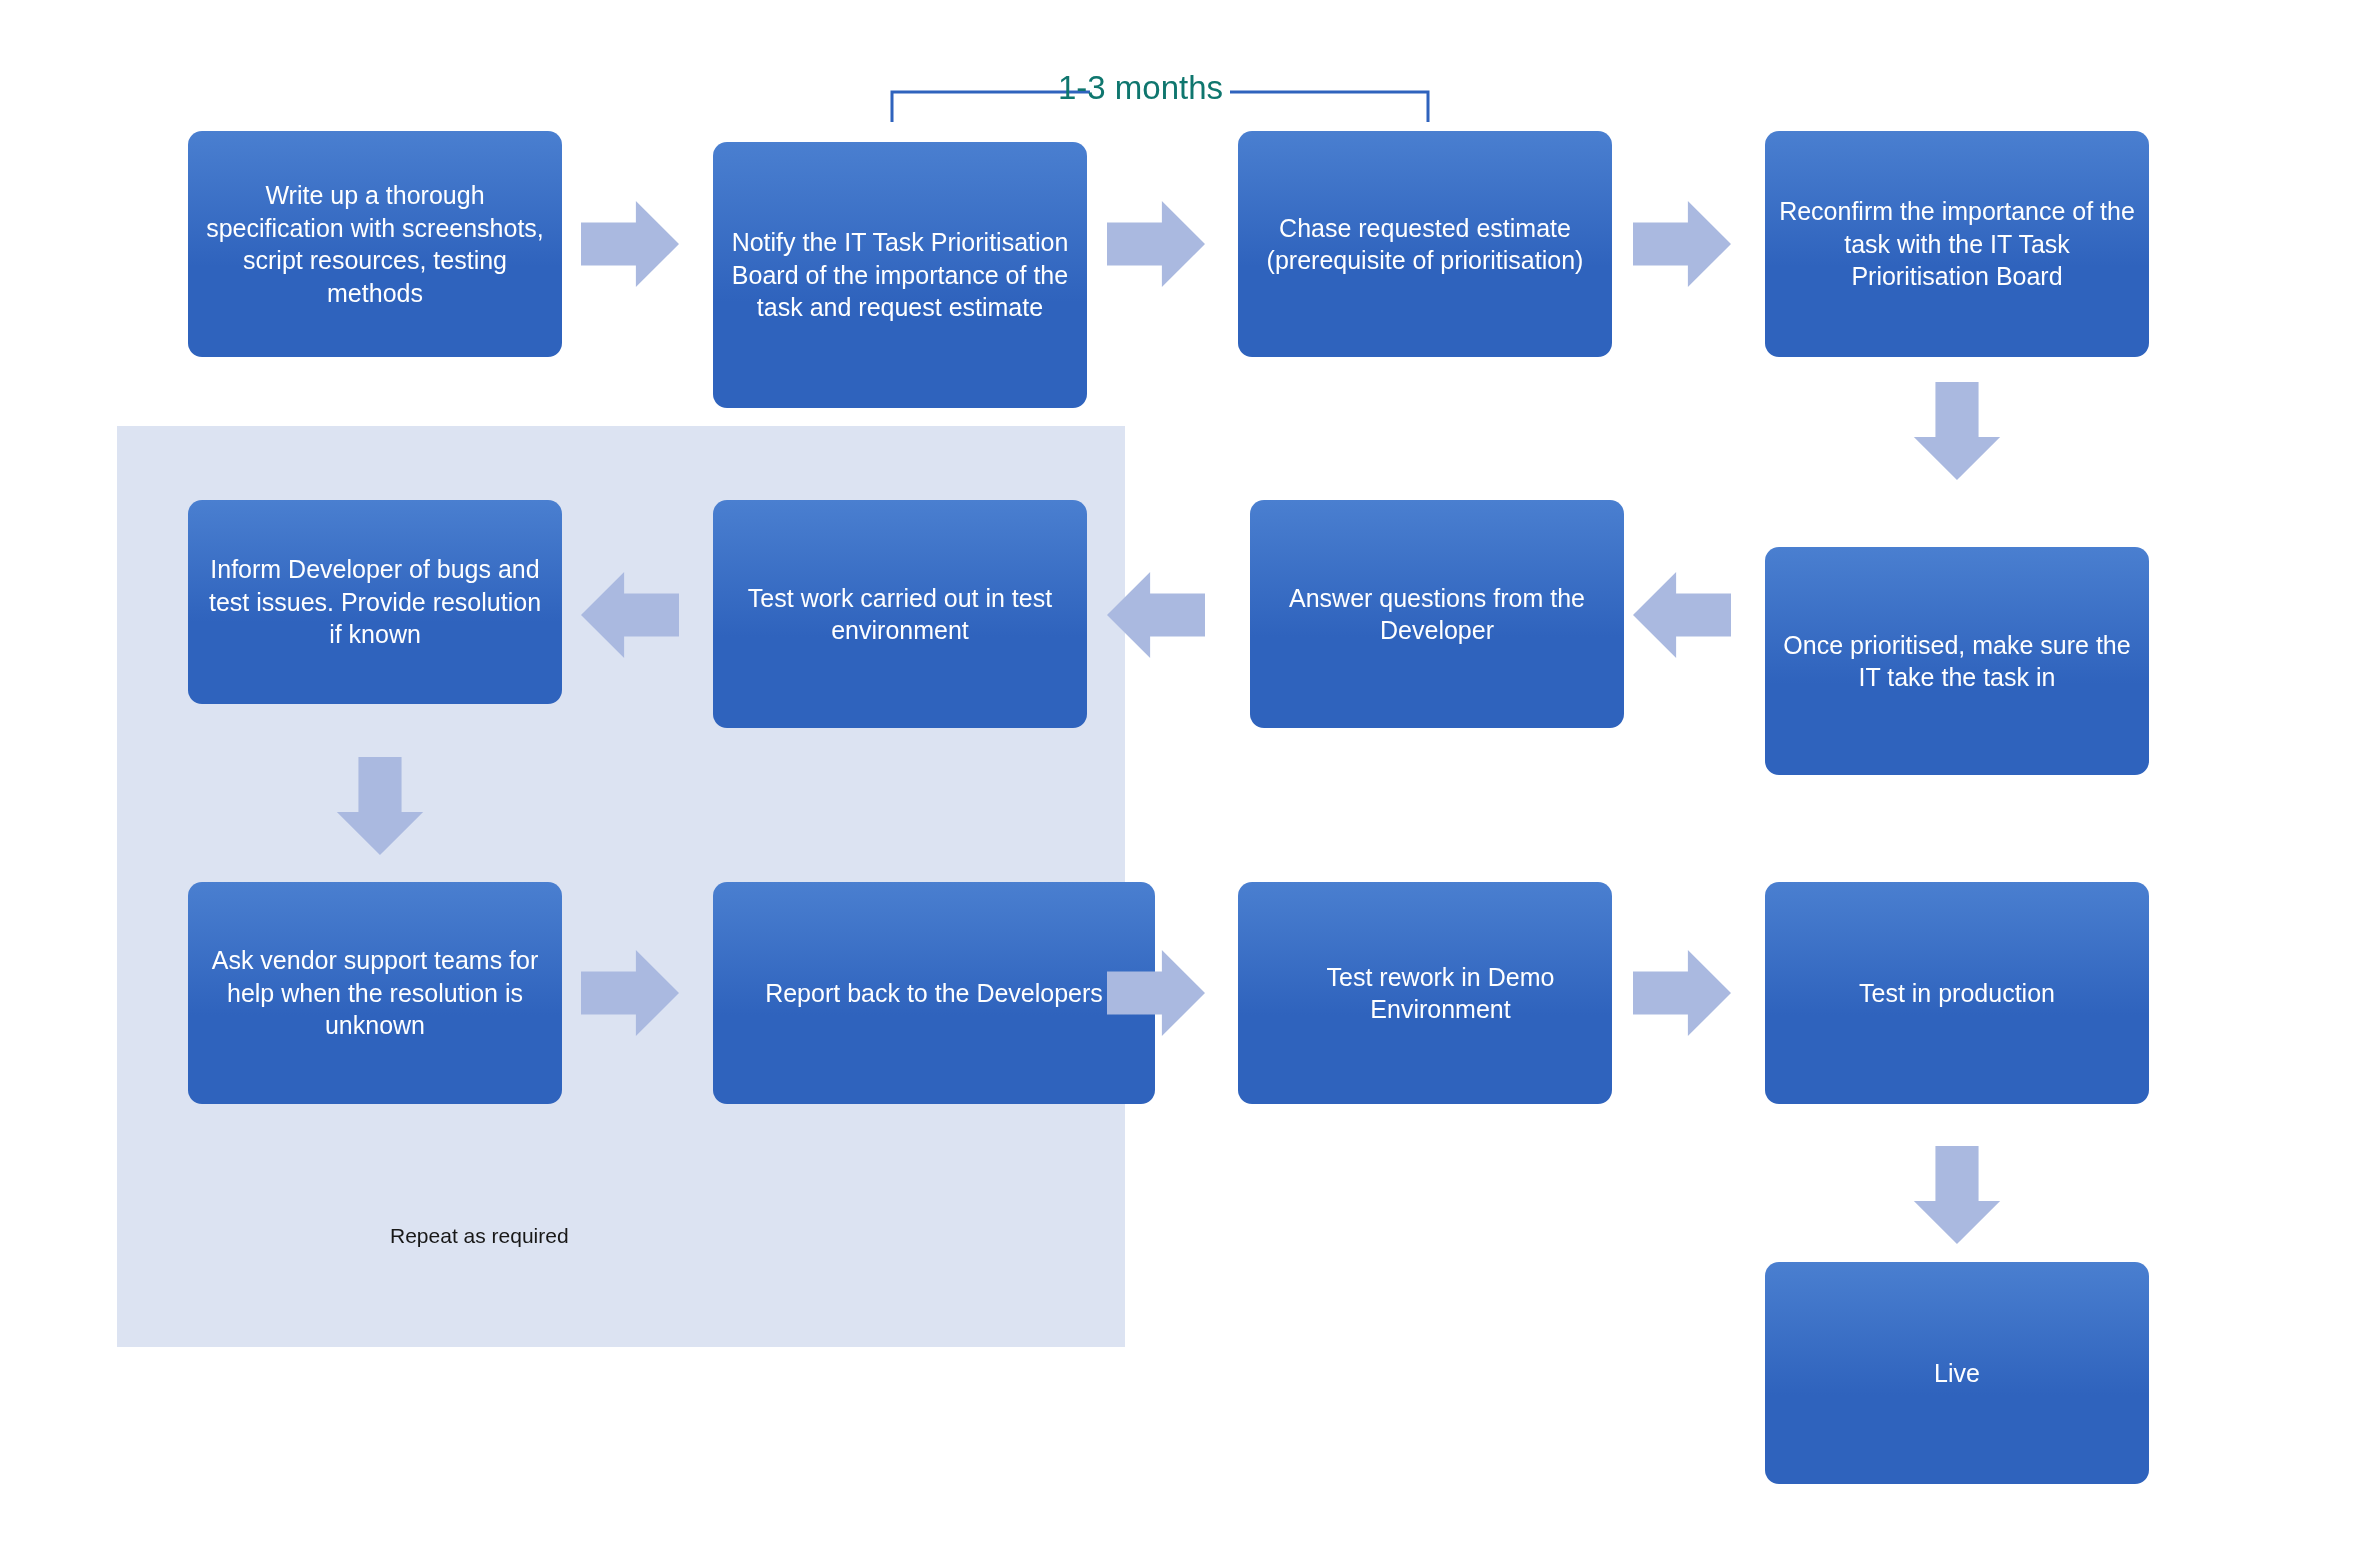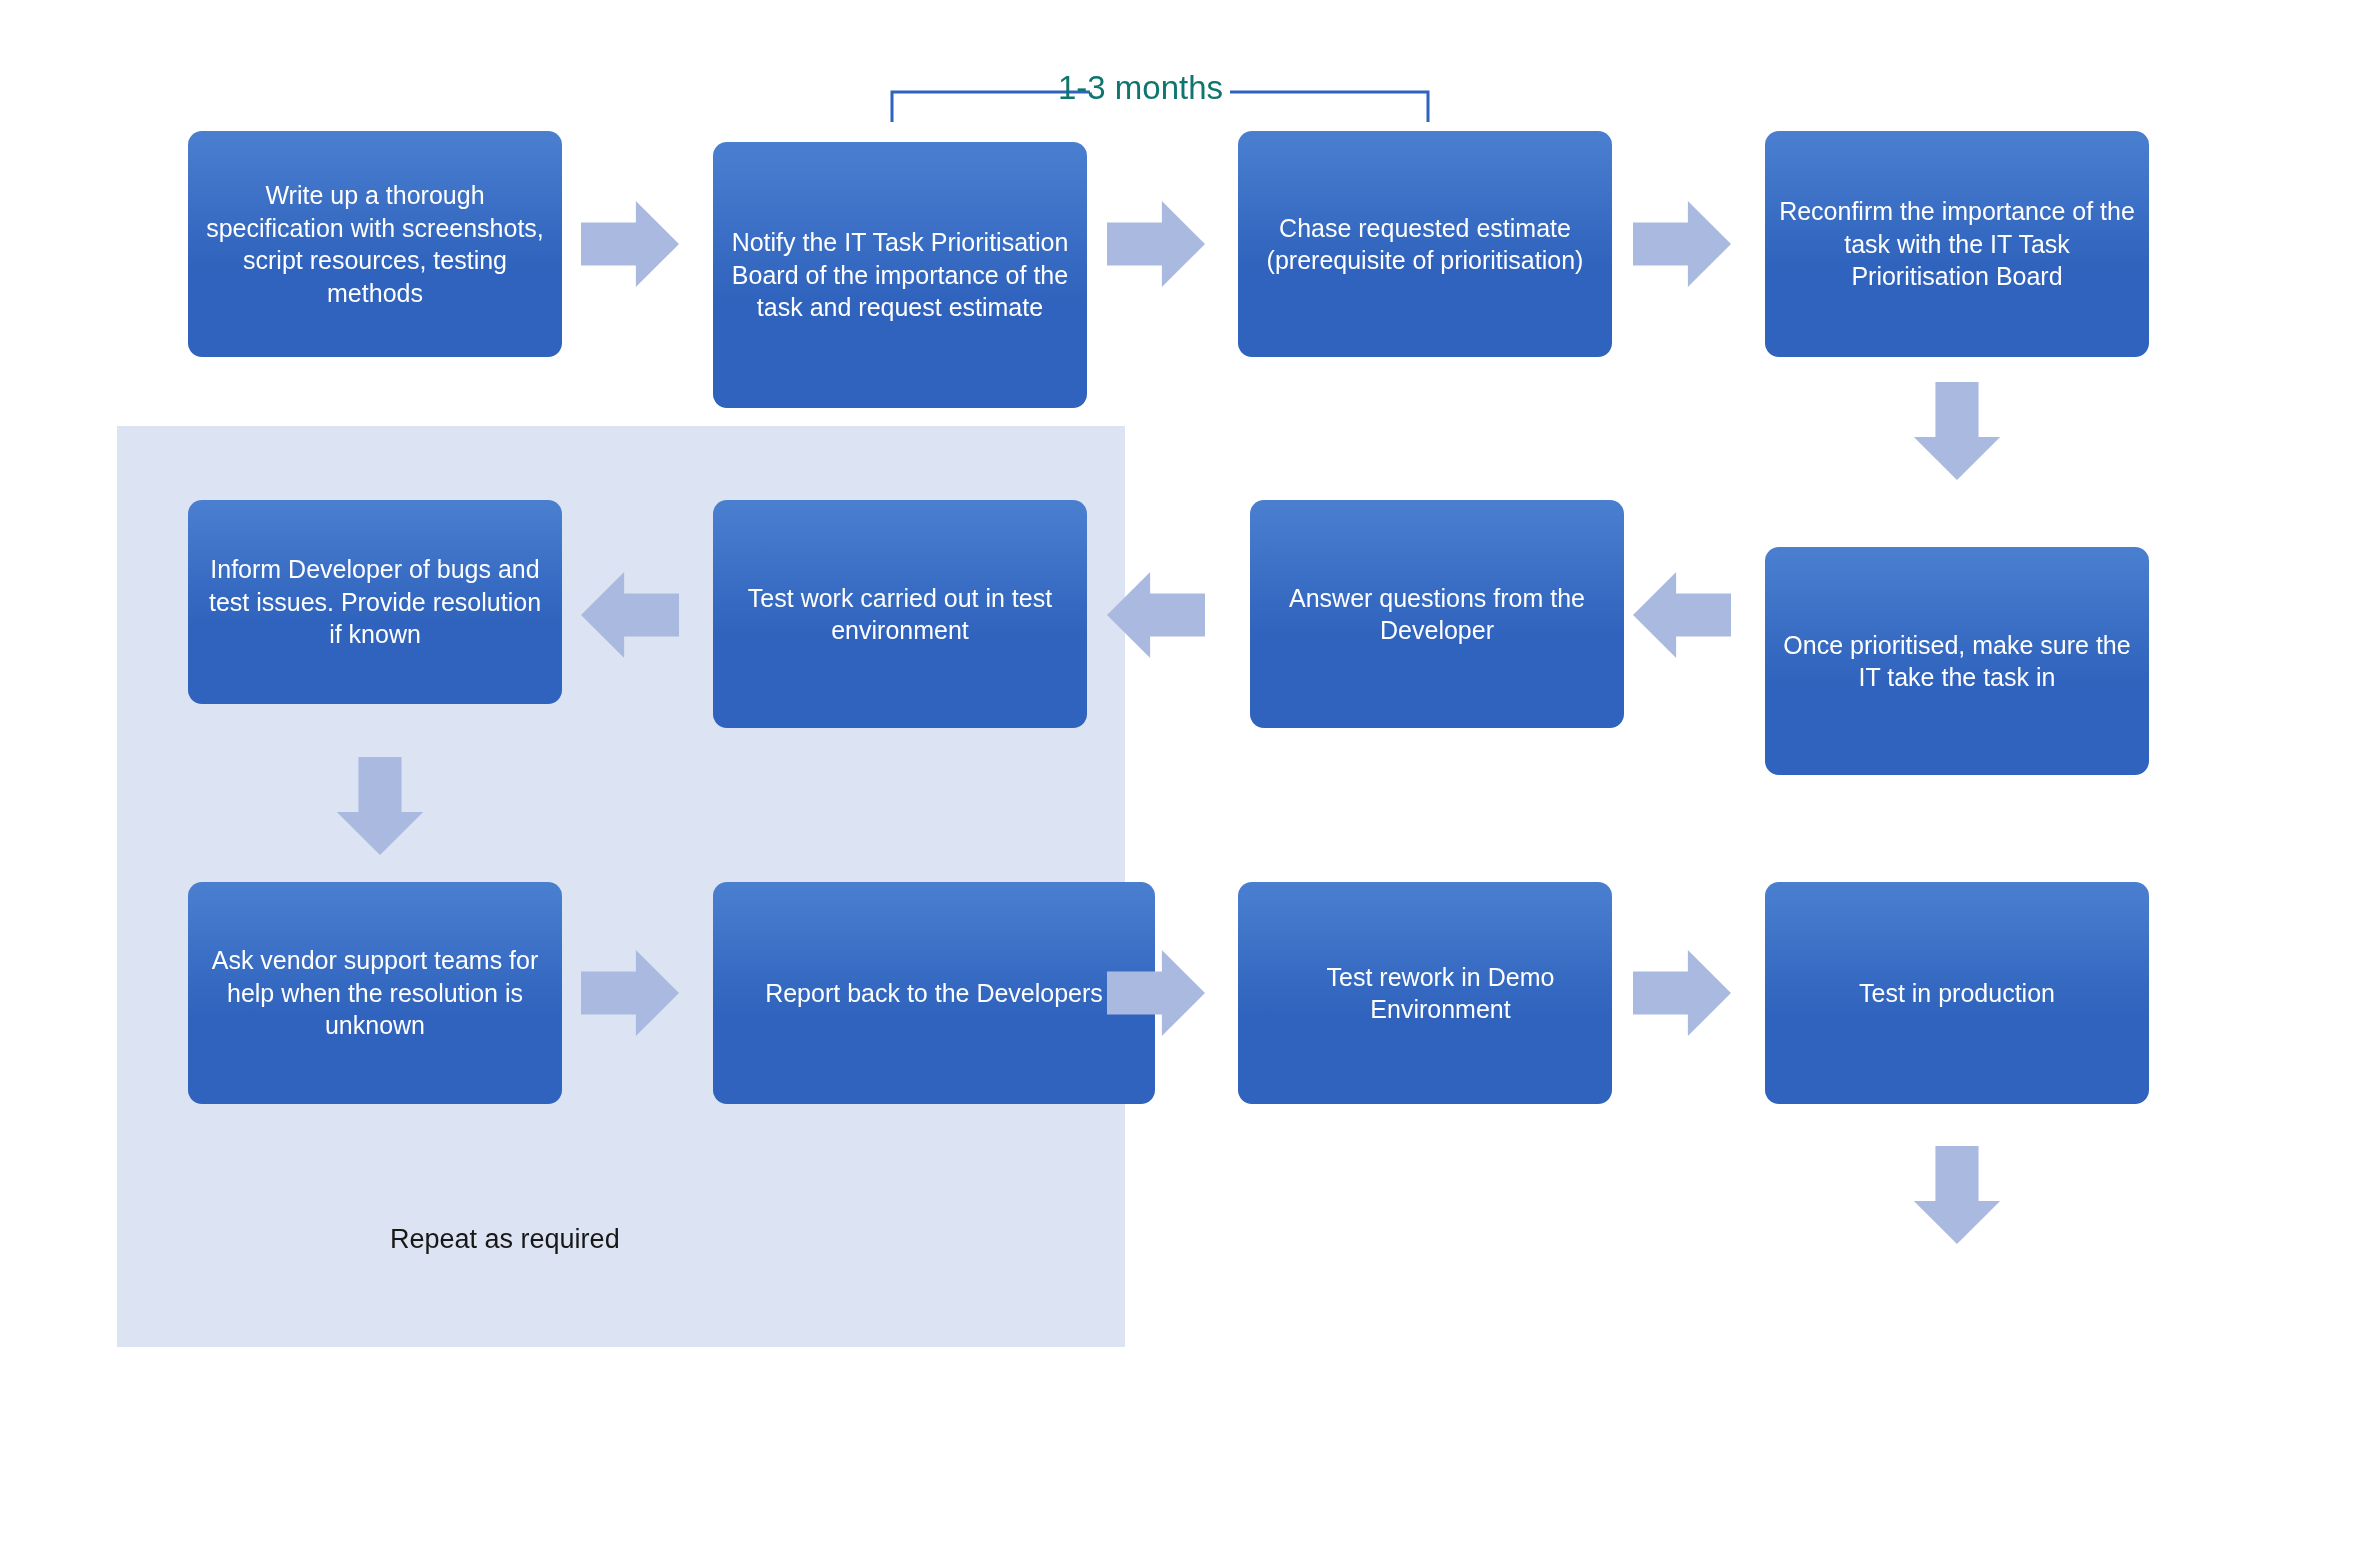--- a/index.html
+++ b/index.html
@@ -16,21 +16,21 @@
     height: 1546px;
     background: #ffffff;
     overflow: hidden;
   }
   .region {
     position: absolute;
     background: #dce3f2;
   }
   .region-label {
     position: absolute;
-    font-size: 27px;
+    font-size: 21px;
     color: #181818;
     white-space: nowrap;
   }
   .node {
     position: absolute;
     border-radius: 14px;
     background: linear-gradient(180deg, #4a7fd0 0%, #2f63bd 60%, #2f63bd 100%);
     color: #ffffff;
     display: flex;
     align-items: center;
@@ -192,14 +192,17 @@
   <div class="node" style="left:1765px; top:882px; width:384px; height:222px;">
     <span>Test in production</span>
   </div>
 
   <div class="arrow" style="left:1908px; top:1146px; width:98px; height:98px;">
     <svg viewBox="0 0 100 100" preserveAspectRatio="none">
       <polygon points="28,0 72,0 72,56 94,56 50,100 6,56 28,56" fill="#aab9e0"></polygon>
     </svg>
   </div>
 
+  <div class="node" style="left:1765px; top:1262px; width:384px; height:222px;">
+    <span>Live</span>
+  </div>
 
 </div>
 
 </body></html>

